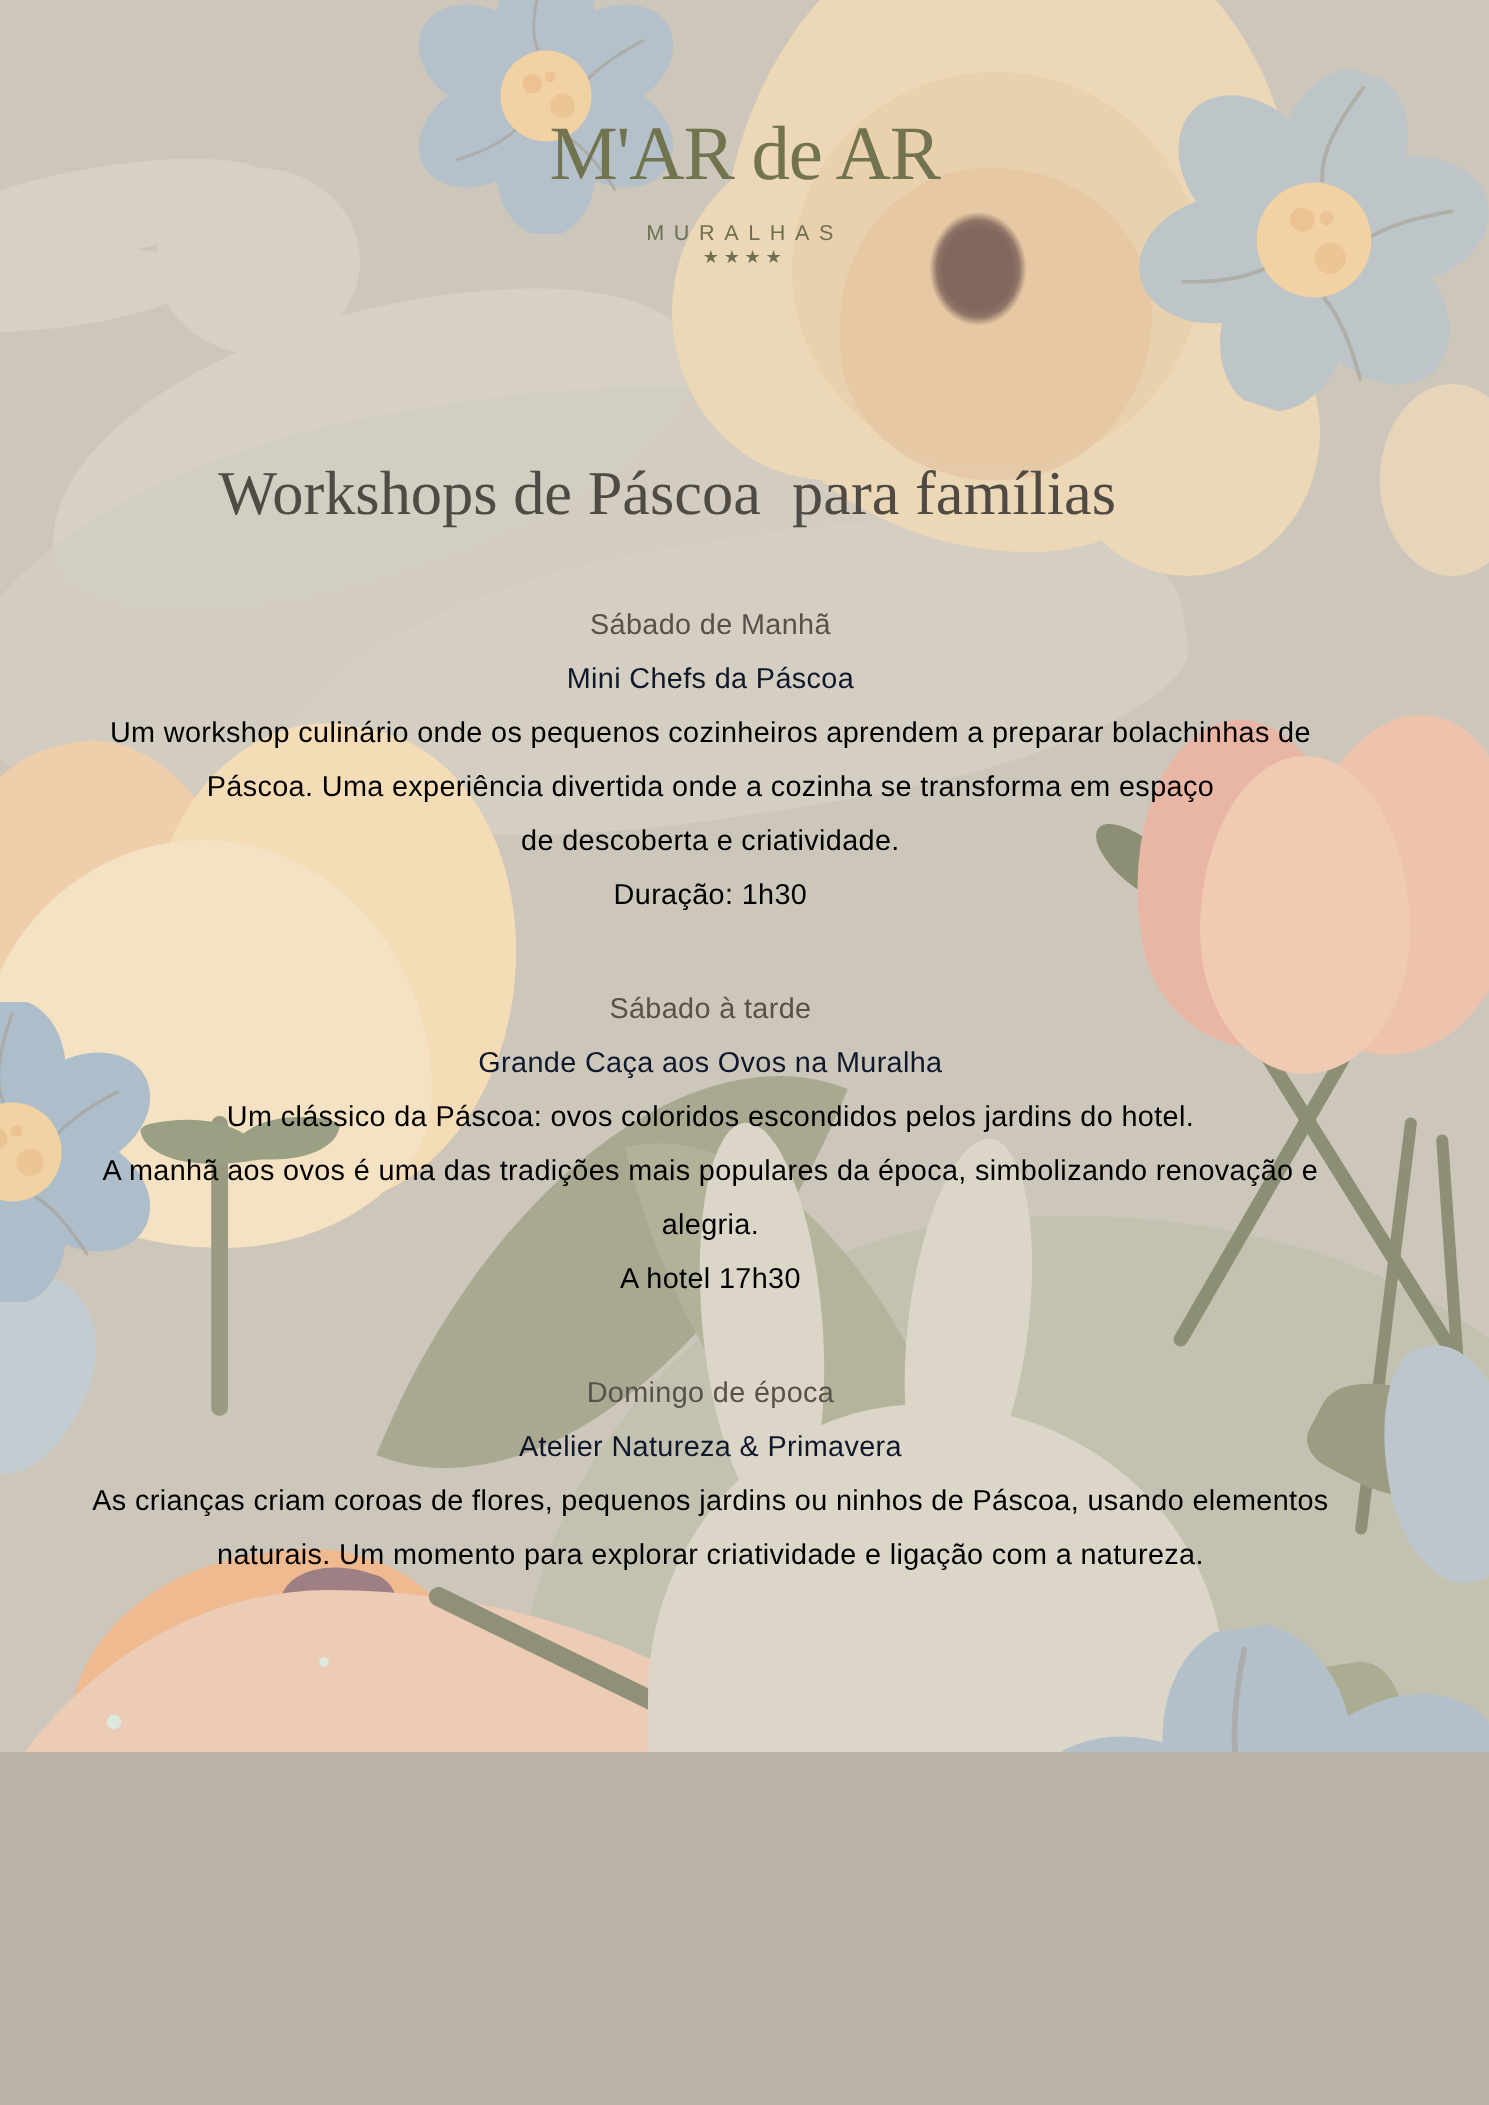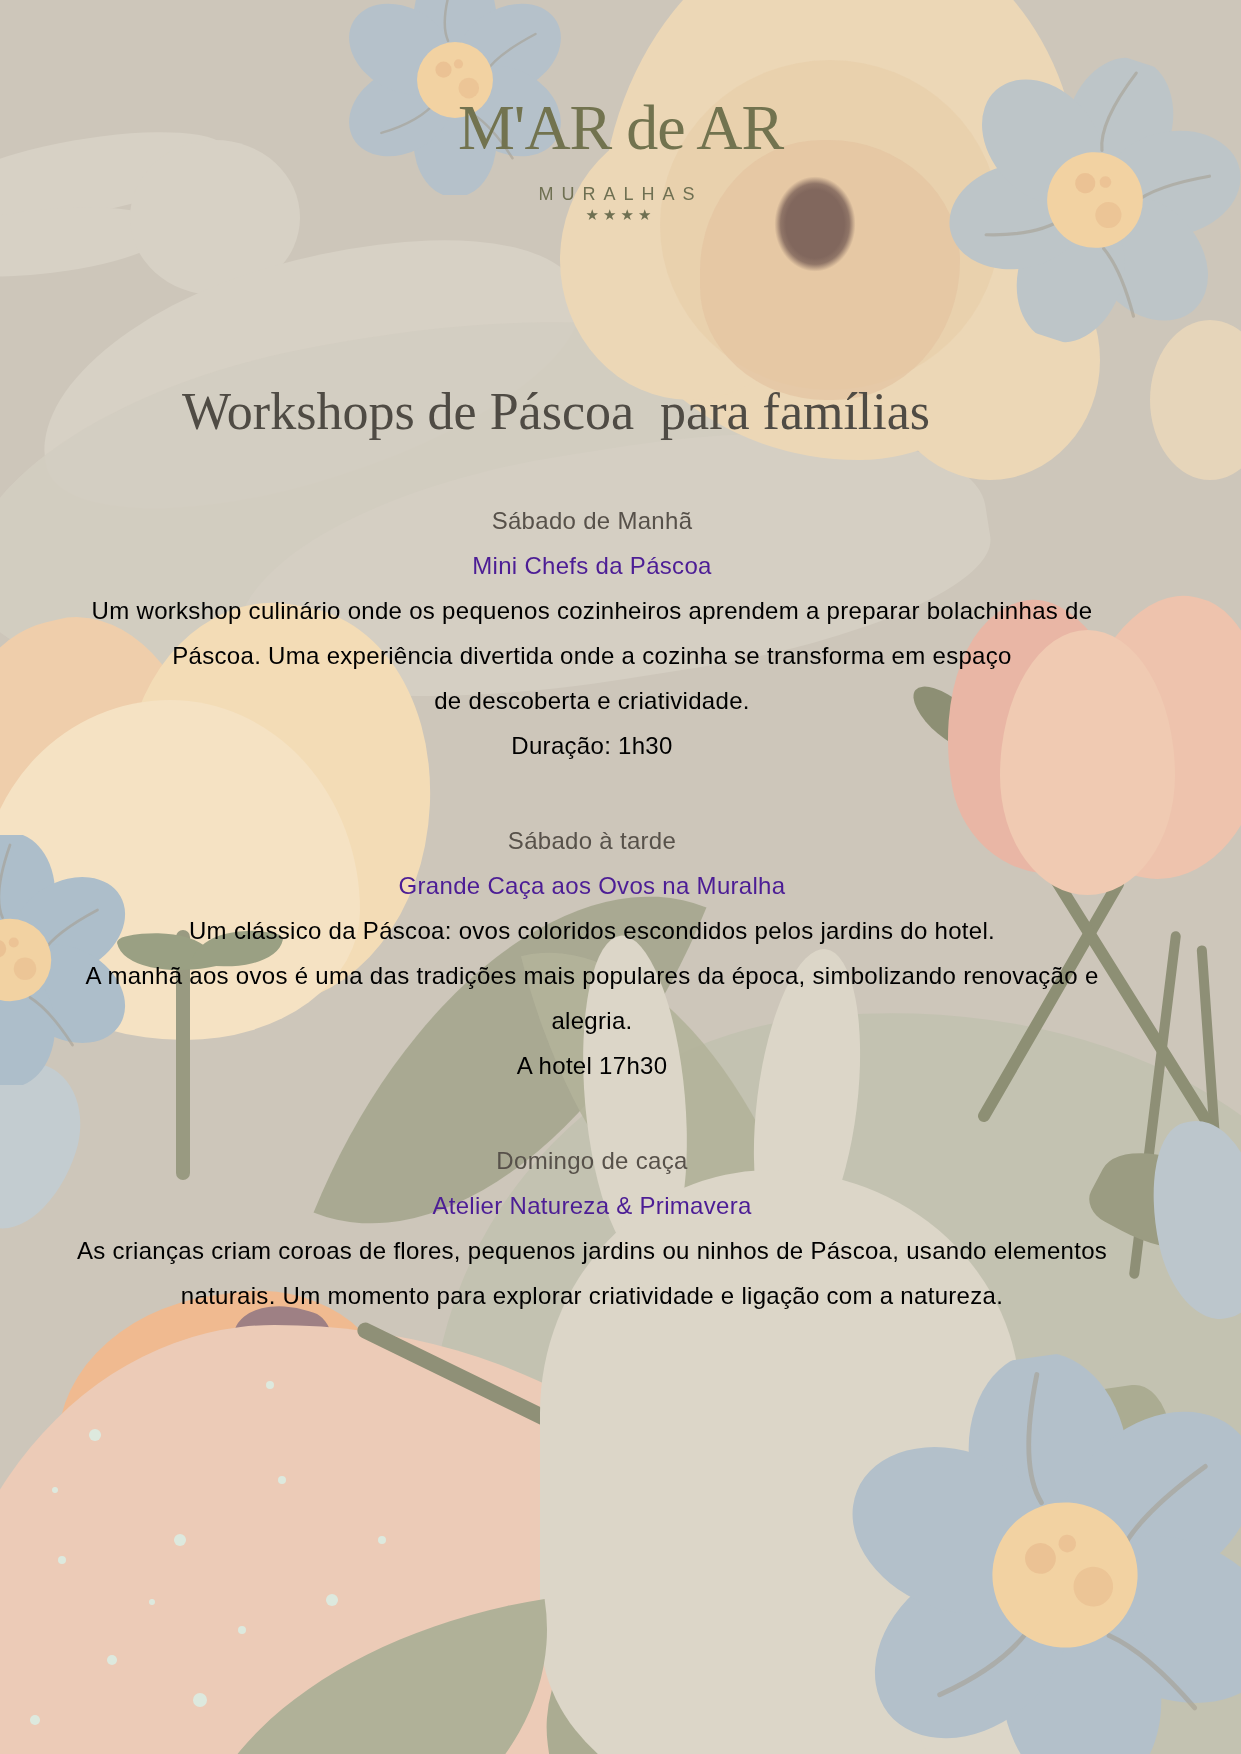--- a/index.html
+++ b/index.html
@@ -1,17 +1,17 @@
 <!DOCTYPE html>
 <html lang="pt"><head>
 <meta charset="utf-8">
 <style>
   html,body{margin:0;padding:0;background:#b9b2a7;}
   .page{
-    position:relative; width:1241px; height:1754px; overflow:hidden;
+    position:relative; width:1241px; height:1460px; overflow:hidden;
     background:#cdc6ba;
     font-family:"Liberation Sans", sans-serif;
   }
   
   .d{position:absolute;}
   
   .tl-ear1{left:-70px;top:140px;width:300px;height:74px;background:#d7d1c5;border-radius:50%;transform:rotate(-10deg);}
   .tl-ear2{left:-90px;top:210px;width:260px;height:64px;background:#d7d1c5;border-radius:50%;transform:rotate(-6deg);}
   .tl-head{left:130px;top:140px;width:170px;height:155px;background:#d7d1c5;border-radius:50%;}
   .tl-body{left:30px;top:260px;width:560px;height:220px;background:#d7d1c5;border-radius:48% 52% 55% 45%/60% 50% 50% 40%;transform:rotate(-16deg);}
@@ -75,21 +75,21 @@
   .subbrand{margin-top:25px;font-size:18px;line-height:18px;letter-spacing:8px;color:#6f7052;}
   .stars{margin-top:4px;font-size:15px;line-height:15px;letter-spacing:4px;color:#6f7052;}
   .title{
     position:absolute;left:0;top:386px;width:1112px;margin:0;text-align:center;
     font-family:"Liberation Serif", serif;font-weight:400;
     font-size:52px;line-height:1;color:#4f4b44;white-space:pre;
   }
   .content{position:absolute;left:0;top:498px;width:1112px;text-align:center;margin-left:36px;}
   .content .row{display:block;font-size:24px;line-height:45px;letter-spacing:.3px;color:#000000;white-space:nowrap;}
   .content .schedule{color:#57514a;}
-  .content .event-name{color:#4c1d95;}
+  .content .event-name{color:#0f172a;}
   .event-section + .event-section{margin-top:50px;}
 </style>
 </head>
 <body>
 
 <svg width="0" height="0" style="position:absolute" aria-hidden="true">
   <defs>
     <g id="bflower">
       <g fill="currentColor">
         <ellipse cx="100" cy="46" rx="36" ry="48"></ellipse>
@@ -227,20 +227,20 @@
     <section class="event-section">
       <div class="row schedule">Sábado à tarde</div>
       <div class="row event-name">Grande Caça aos Ovos na Muralha</div>
       <div class="row">Um clássico da Páscoa: ovos coloridos escondidos pelos jardins do hotel.</div>
       <div class="row">A manhã aos ovos é uma das tradições mais populares da época, simbolizando renovação e</div>
       <div class="row">alegria.</div>
       <div class="row">A hotel 17h30</div>
     </section>
 
     <section class="event-section">
-      <div class="row schedule">Domingo de caça</div>
+      <div class="row schedule">Domingo de época</div>
       <div class="row event-name">Atelier Natureza &amp; Primavera</div>
       <div class="row">As crianças criam coroas de flores, pequenos jardins ou ninhos de Páscoa, usando elementos</div>
       <div class="row">naturais. Um momento para explorar criatividade e ligação com a natureza.</div>
     </section>
 
   </main>
 </div>
 
 </body></html>

